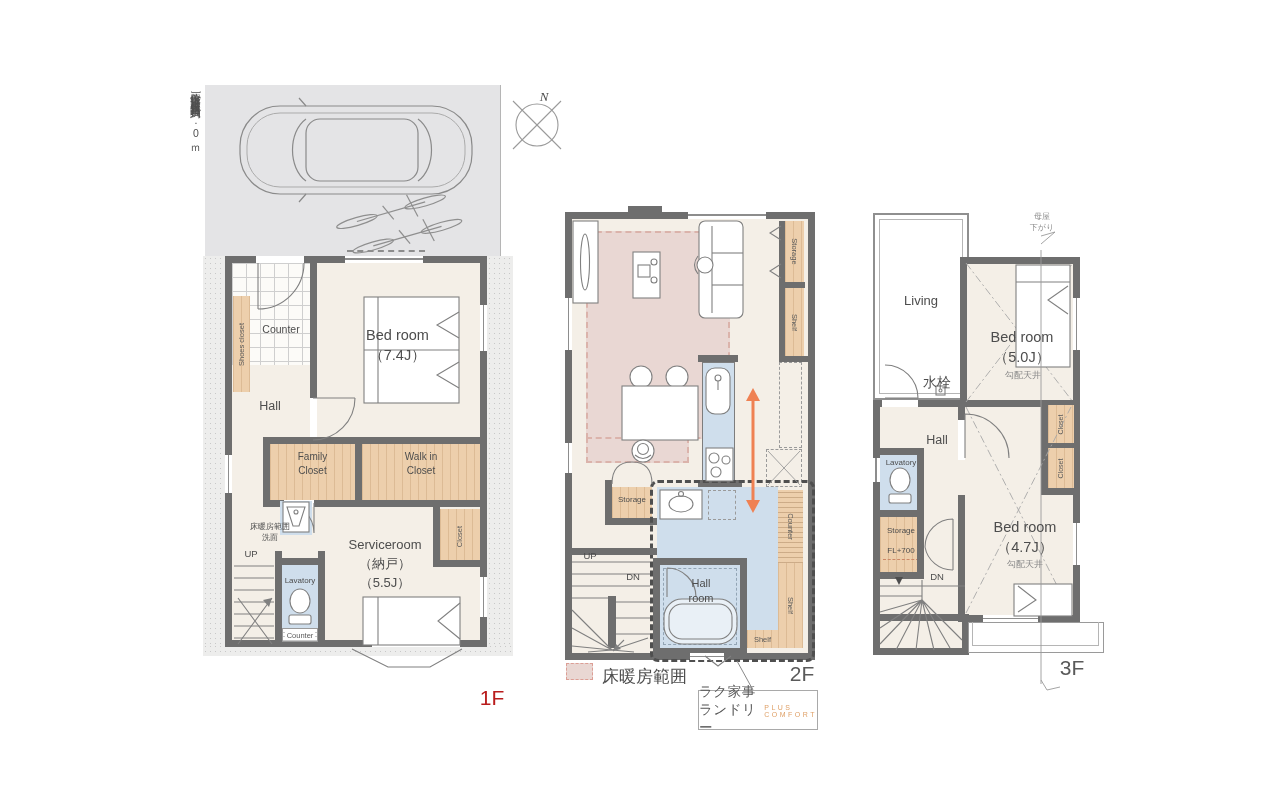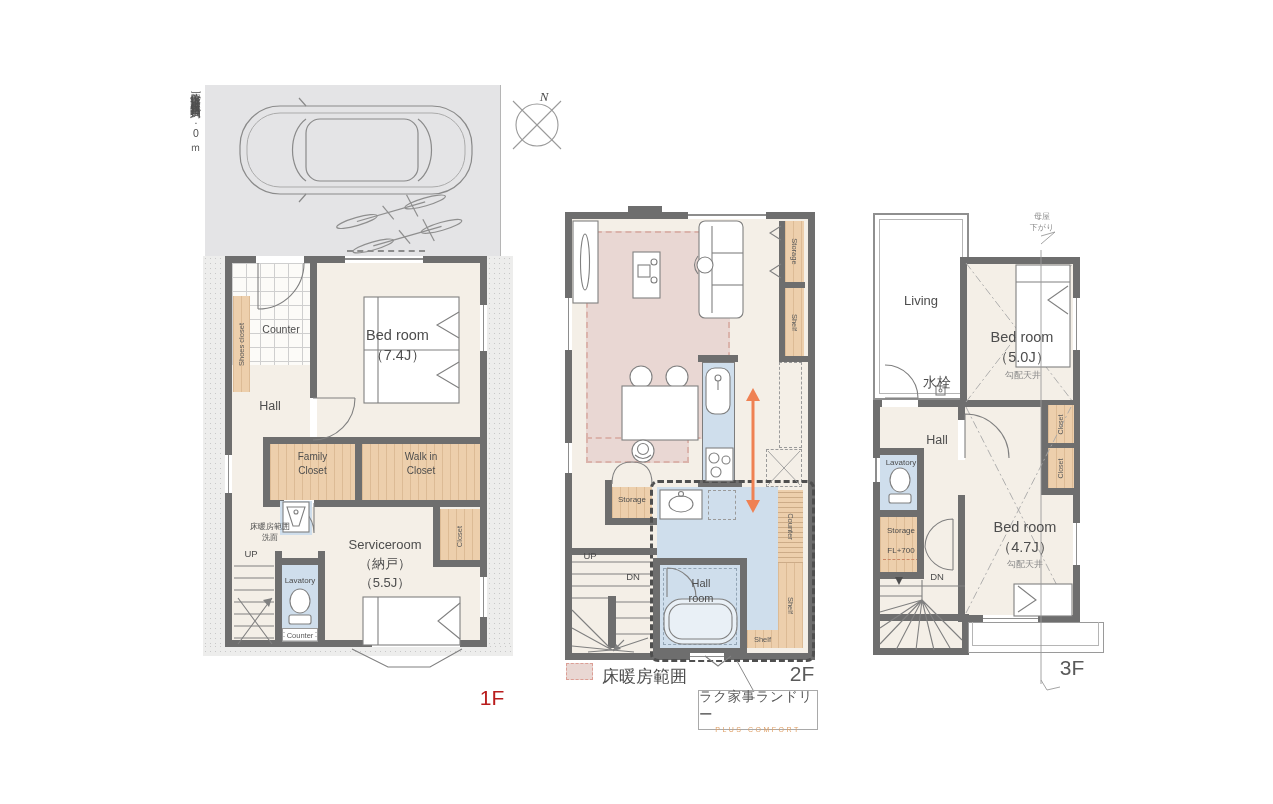--- a/index.html
+++ b/index.html
@@ -24,21 +24,21 @@
   .stip{position:absolute;background-color:#ededec;background-image:radial-gradient(#c8c8c8 .9px,transparent 1px);background-size:5px 5px}
   .winh{position:absolute;height:7px;background-image:linear-gradient(to bottom,#fff 0 2.5px,#8d8d8d 2.5px 4px,#fff 4px)}
   .winv{position:absolute;width:7px;background-image:linear-gradient(to right,#fff 0 2.5px,#8d8d8d 2.5px 4px,#fff 4px)}
   .gap{position:absolute;background:#fff}
   .dash{position:absolute;border:1.6px dashed #9a9a9a;box-sizing:border-box}
   .counter1{position:absolute;display:flex;align-items:center;justify-content:center;background:#fff;border:1px solid #9a9a9a;
             background-image:repeating-linear-gradient(0deg,#c9c9c9 0 1px,transparent 1px 4px);box-sizing:border-box}
   .counter1>span{background:#fff;font-size:7.5px;padding:0 2px;color:#5a5a5a}
   svg.lines{position:absolute;left:0;top:0;pointer-events:none}
   .roadnote{position:absolute;writing-mode:vertical-rl;text-orientation:upright;font-size:10.5px;letter-spacing:1px;color:#4f4f4f;line-height:1}
-  .callout{position:absolute;background:#fff;border:1px solid #a9a9a9;display:flex;flex-direction:column;align-items:center;justify-content:center}
+  .callout{position:absolute;background:#fff;border:1px solid #a9a9a9;display:flex;align-items:center;justify-content:center}
 </style>
 </head>
 <body>
 
 <div id="canvas">
 
   <div class="roadnote" style="left:181px;top:84px;width:20px;height:190px">［位置指定道路（私道）］道路幅員約4.0ｍ</div>
   <div class="abs" style="left:205px;top:85px;width:296px;height:171px;background:#e4e4e6"></div>
   <div class="abs" style="left:500px;top:85px;width:1px;height:171px;background:#b5b5b5"></div>
   <div class="abs" style="left:347px;top:250px;width:78px;height:0;border-top:2px dashed #8d8d8d"></div>

